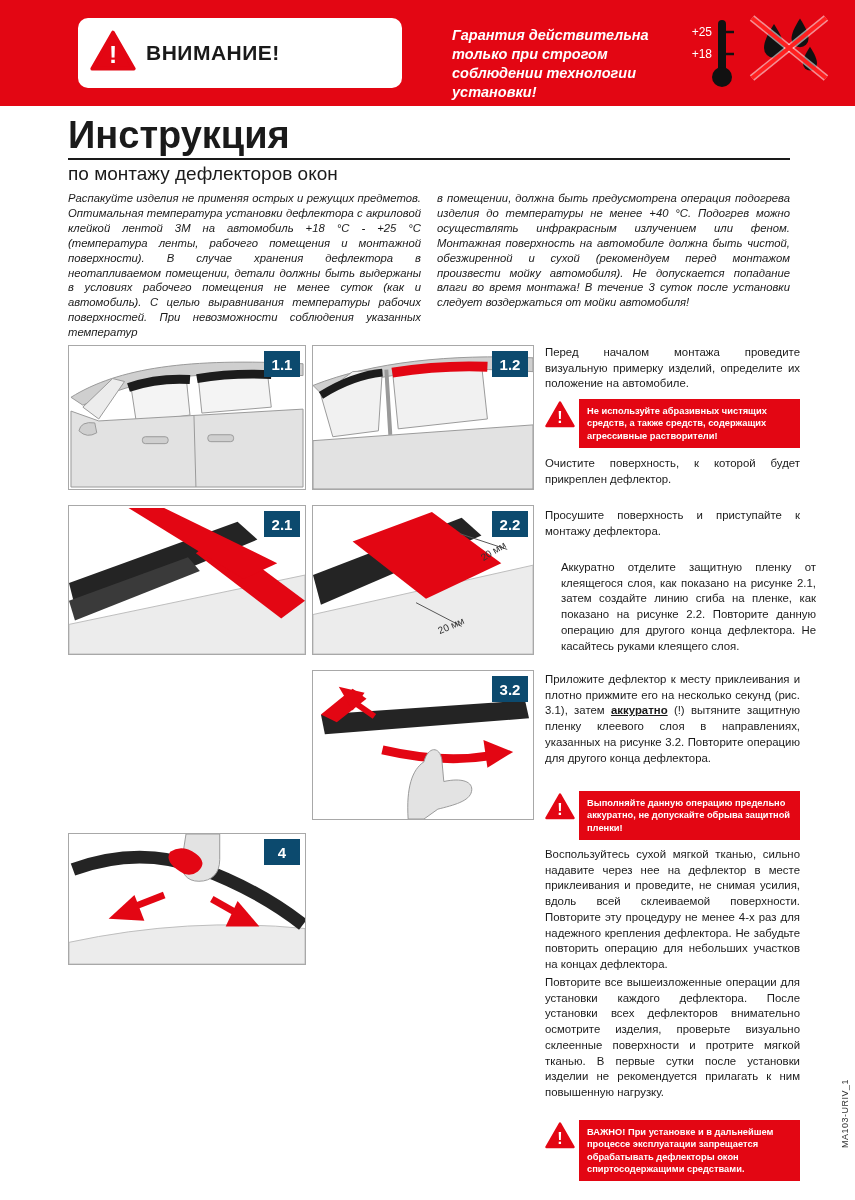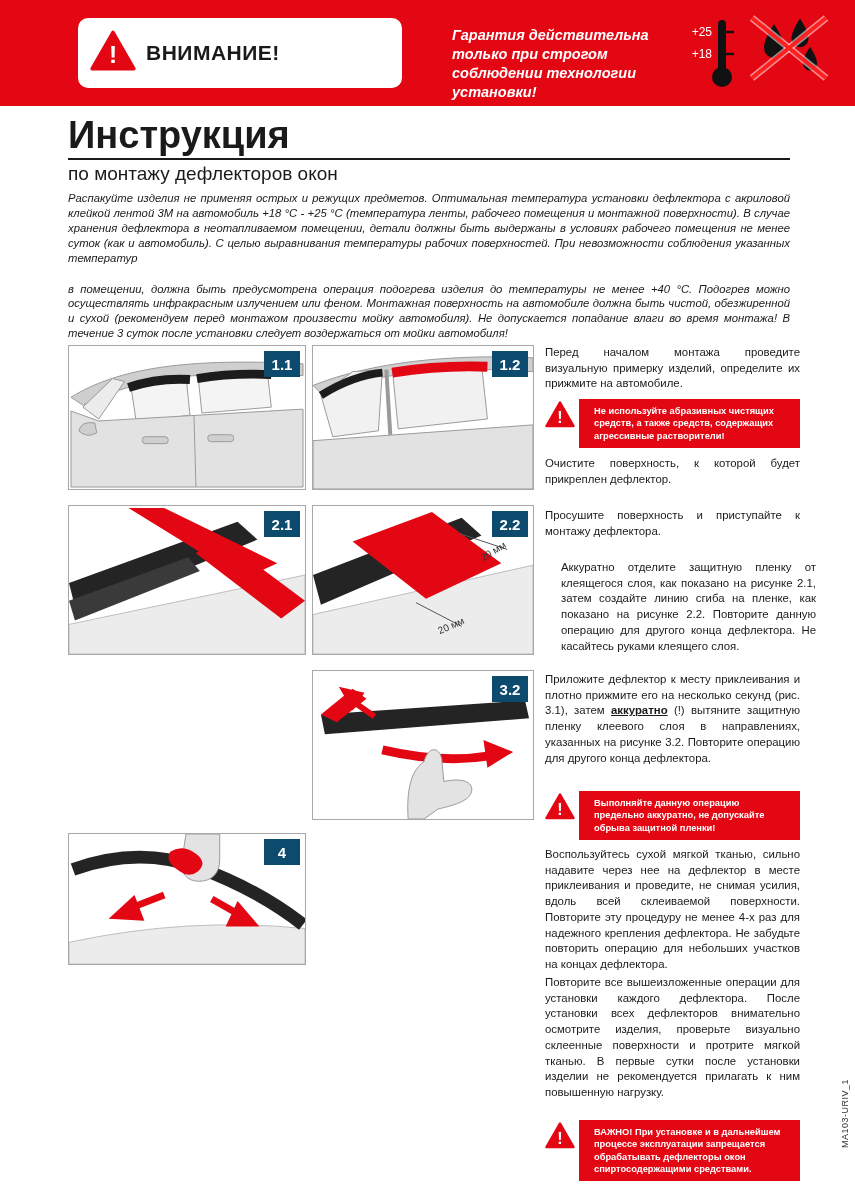--- a/index.html
+++ b/index.html
@@ -18,38 +18,38 @@
   .thermo { position:absolute; left:686px; top:14px; }
   .rain { position:absolute; left:748px; top:12px; }
 
   
   .h1 { position:absolute; left:68px; top:114px; font-size:38px; font-weight:bold; }
   .rule { position:absolute; left:68px; top:158px; width:722px; height:2px; background:#1a1a1a; }
   .subtitle { position:absolute; left:68px; top:163px; font-size:19px; }
 
   
   .intro { position:absolute; left:68px; top:191px; width:722px; display:flex; gap:16px;
-           font-style:italic; font-size:11.3px; line-height:1.32; text-align:justify;flex-direction:column; }
+           font-style:italic; font-size:11.3px; line-height:1.32; text-align:justify; }
   .intro > div { flex:1; }
 
   
   .fig { position:absolute; background:#fff; border:1px solid #a8a8a8; }
   .fig svg { display:block; width:100%; height:100%; }
   .badge { position:absolute; top:5px; right:5px; width:36px; height:26px; background:#0c4a6e;
            color:#fff; font-weight:bold; font-size:15px; display:flex; align-items:center; justify-content:center; }
 
   
   .txt { position:absolute; left:545px; width:255px; font-size:11.4px; line-height:1.38; text-align:justify; }
   .u { font-weight:bold; text-decoration:underline; }
 
   
   .warn { position:absolute; left:545px; width:255px; display:flex; align-items:stretch; }
   .warn-icon { flex:0 0 32px; display:flex; align-items:flex-start; justify-content:center; padding:2px 4px 0 0; }
   .warn-body { flex:1; background:#e30613; color:#fff; font-weight:bold; font-size:9.3px;
-               line-height:1.32; padding:6px 15px; }
+               line-height:1.32; padding:6px 8px; }
 
   .code { position:absolute; right:5px; bottom:52px; font-size:9px; writing-mode:vertical-rl;
           transform:rotate(180deg); letter-spacing:.5px; color:#333; }
 </style>
 </head>
 <body>
 
 <div class="page">
 
   <div class="header">
@@ -181,21 +181,21 @@
       <path d="M152,0 L152,26 C152,40 144,48 131,48 C119,48 112,40 114,26 L118,0 Z" fill="#e3e3e3" stroke="#9a9a9a"></path>
       <path d="M112,38 q-16,-10 -10,-20 q12,-8 26,2 q12,9 2,18 q-9,7 -18,0 Z" fill="#e30613"></path>
       <line x1="96" y1="62" x2="60" y2="76" stroke="#e30613" stroke-width="7"></line>
       <polygon points="40,86 66,62 76,88" fill="#e30613"></polygon>
       <line x1="144" y1="66" x2="172" y2="82" stroke="#e30613" stroke-width="7"></line>
       <polygon points="192,94 170,68 158,94" fill="#e30613"></polygon>
     </svg>
     <div class="badge">4</div>
   </div>
 
-  <div class="txt" style="top:345px;">Перед началом монтажа проведите визуальную примерку изделий, определите их прижмите на автомобиле.</div>
+  <div class="txt" style="top:345px;">Перед началом монтажа проведите визуальную примерку изделий, определите их положение на автомобиле.</div>
 
   <div class="warn" style="top:399px;">
     <span class="warn-icon">
       <svg width="30" height="27" viewBox="0 0 60 54">
         <path d="M30 3 L57 50 H3 Z" fill="#e30613" stroke="#e30613" stroke-width="5" stroke-linejoin="round"></path>
         <text x="30" y="43" text-anchor="middle" font-size="32" font-weight="bold" fill="#fff" font-family="Liberation Sans, sans-serif">!</text>
       </svg>
     </span>
     <div class="warn-body">Не используйте абразивных чистящих средств, а также средств, содержащих агрессивные растворители!</div>
   </div>

